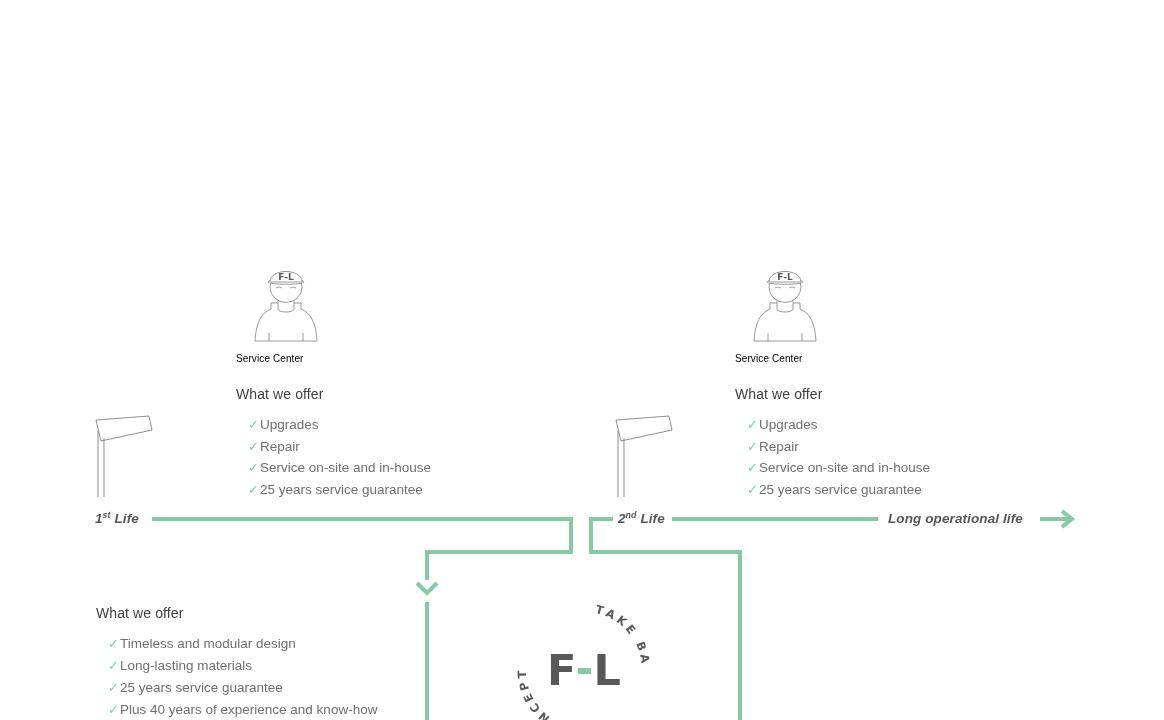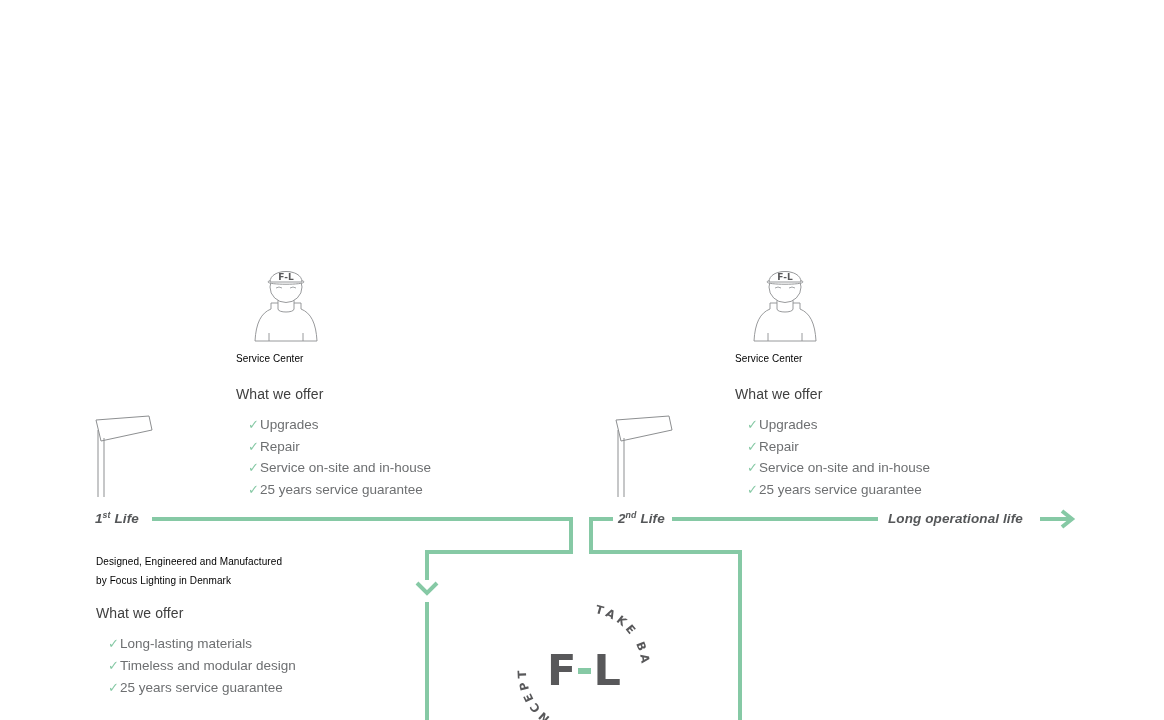--- a/index.html
+++ b/index.html
@@ -257,31 +257,28 @@
   <div class="abs life-label" style="left:95px; top:511px;">
     <span>1</span><sup>st</sup><span> Life</span>
   </div>
 
   <div class="abs life-label" style="left:618px; top:511px;">
     <span>2</span><sup>nd</sup><span> Life</span>
   </div>
 
   <div class="abs long-life" style="left:888px; top:511px;font-style:italic;">Long operational life</div>
 
-  <div class="abs heading multi" style="left:96px; top:553px; width:300px;">
-    <span>Designed, Engineered and Manufactured</span><br>
-    <span>by Focus Lighting in Denmark</span>
-  </div>
 
   <div class="abs offer-title" style="left:96px; top:605px;">What we offer</div>
 
   <ul class="abs offer-list wide" style="left:96px; top:621px;">
+    <li><span class="check">✓</span><span>Timeless and modular design</span></li>
     <li><span class="check">✓</span><span>Long-lasting materials</span></li>
-    <li><span class="check">✓</span><span>Timeless and modular design</span></li>
     <li><span class="check">✓</span><span>25 years service guarantee</span></li>
+    <li><span class="check">✓</span><span>Plus 40 years of experience and know-how</span></li>
   </ul>
 
   <div class="tb-logo" style="left:509px; top:595px;">
     <svg class="tb-ring" width="150" height="150" viewBox="0 0 150 150">
       <defs>
         <path id="arcTop" d="M 17 75 A 58 58 0 0 1 133 75"></path>
         <path id="arcBottom" d="M 133 75 A 58 58 0 0 1 17 75"></path>
       </defs>
       <text font-family="DejaVu Sans, sans-serif" font-size="11.5" font-weight="bold" fill="#58585a" letter-spacing="3.2">
         <textPath href="#arcTop" startOffset="56%">TAKE BACK</textPath>

